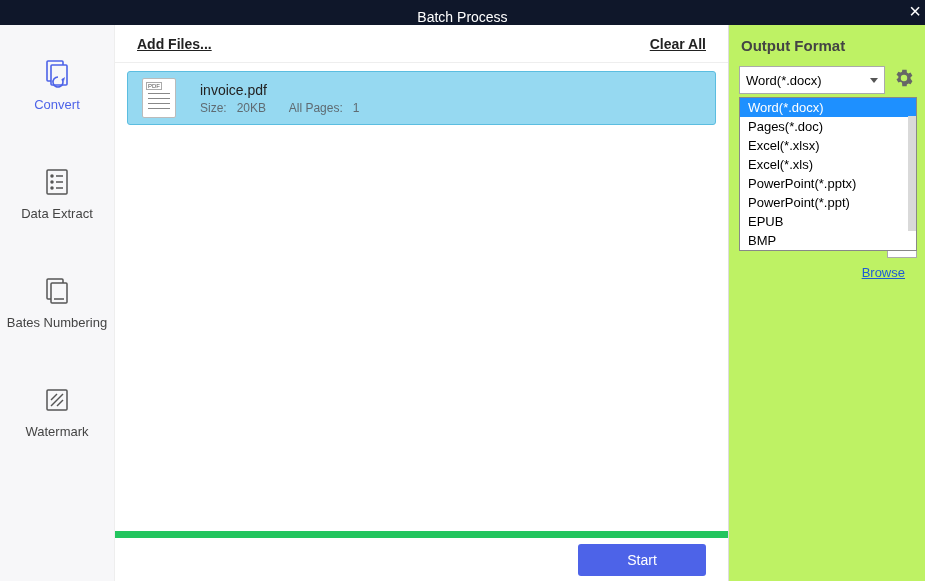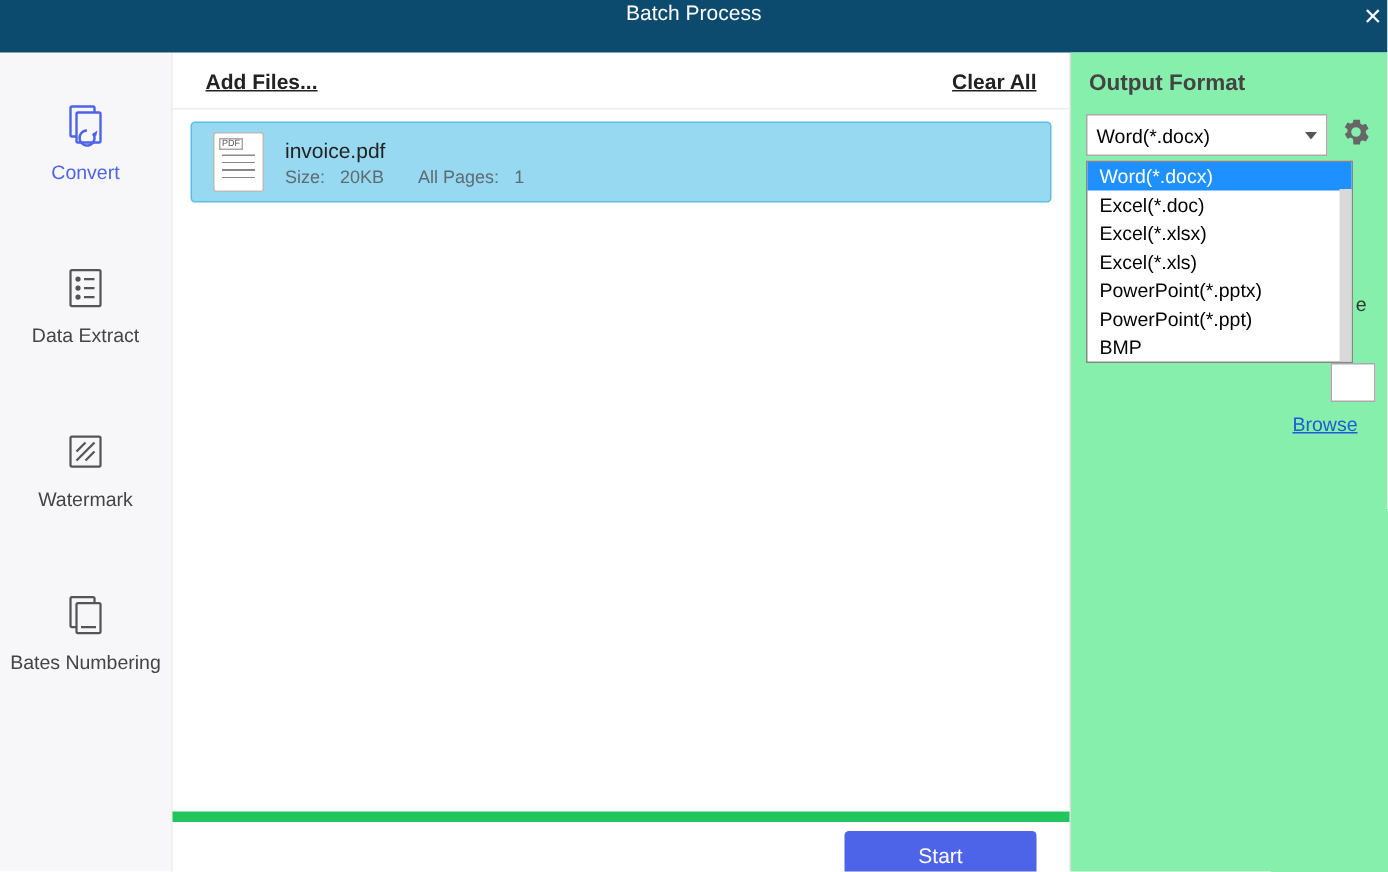--- a/index.html
+++ b/index.html
@@ -1,22 +1,22 @@
 <!DOCTYPE html>
 <html><head>
 <meta charset="utf-8">
 <style>
   * { box-sizing: border-box; margin: 0; padding: 0; font-family: "Segoe UI", Arial, sans-serif; }
   html, body { width: 925px; height: 581px; overflow: hidden; background: #fff; }
   .titlebar {
-    height: 35px;
-    background: #0c4a6e;
+    height: 25px;
+    background: #0f172a;
     color: #fff;
     display: flex;
-    align-items: flex-start;
+    align-items: flex-end;
     justify-content: center;
     position: relative;
     font-size: 14px;
   }
   .titlebar .close {
     position: absolute;
     right: 4px;
     top: 0;
     font-size: 20px;
     line-height: 22px;
@@ -65,21 +65,21 @@
   .toolbar a { color: #222; text-decoration: underline; font-weight: 600; cursor: pointer; }
   .filelist { flex: 1; padding: 8px 12px 0 12px; overflow: auto; }
   .file-row {
     background: #96d9f1;
     border: 1px solid #5bbde0;
     border-radius: 3px;
     height: 54px;
     display: flex;
     align-items: center;
     padding: 0 14px;
-    gap: 14px;
+    gap: 24px;
   }
   .file-thumb {
     width: 34px;
     height: 40px;
     background: #fff;
     border: 1px solid #bbb;
     border-radius: 2px;
     position: relative;
   }
   .file-thumb::before {
@@ -112,22 +112,22 @@
     width: 128px;
     height: 32px;
     background: #4d63e8;
     color: #fff;
     border: none;
     border-radius: 3px;
     font-size: 14px;
     cursor: pointer;
   }
   .rightpanel {
-    width: 211px;
-    background: #86efac;
+    width: 196px;
+    background: #bef264;
     position: relative;
   }
   .rp-title {
     font-size: 15px;
     font-weight: 600;
     color: #444;
     padding: 12px 0 12px 12px;
   }
   .rp-row {
     display: flex;
@@ -238,39 +238,39 @@
           <line x1="14" y1="15" x2="21" y2="15"></line>
           <circle cx="10" cy="21" r="1" fill="#555"></circle>
           <line x1="14" y1="21" x2="21" y2="21"></line>
         </svg>
       </div>
       <div>Data Extract</div>
     </div>
 
     <div class="side-item">
       <div class="ico">
+        <svg width="32" height="32" viewBox="0 0 32 32" fill="none" stroke="#555" stroke-width="1.5">
+          <rect x="6" y="4" width="16" height="20" rx="1"></rect>
+          <rect x="10" y="8" width="16" height="20" rx="1" fill="#f7f7f9"></rect>
+          <line x1="13" y1="24" x2="23" y2="24"></line>
+        </svg>
+      </div>
+      <div>Bates Numbering</div>
+    </div>
+
+    <div class="side-item">
+      <div class="ico">
         <svg width="28" height="28" viewBox="0 0 28 28" fill="none" stroke="#555" stroke-width="1.5">
           <rect x="4" y="4" width="20" height="20" rx="1"></rect>
           <line x1="8" y1="20" x2="20" y2="8"></line>
           <line x1="8" y1="14" x2="14" y2="8"></line>
           <line x1="14" y1="20" x2="20" y2="14"></line>
         </svg>
       </div>
       <div>Watermark</div>
-    </div>
-
-    <div class="side-item">
-      <div class="ico">
-        <svg width="32" height="32" viewBox="0 0 32 32" fill="none" stroke="#555" stroke-width="1.5">
-          <rect x="6" y="4" width="16" height="20" rx="1"></rect>
-          <rect x="10" y="8" width="16" height="20" rx="1" fill="#f7f7f9"></rect>
-          <line x1="13" y1="24" x2="23" y2="24"></line>
-        </svg>
-      </div>
-      <div>Bates Numbering</div>
     </div>
   </div>
 
   <div class="main">
     <div class="toolbar">
       <a>Add Files...</a>
       <a>Clear All</a>
     </div>
     <div class="filelist">
       <div class="file-row">
@@ -299,25 +299,26 @@
       <span class="gear">
         <svg width="22" height="22" viewBox="0 0 24 24" fill="#666">
           <path d="M19.14,12.94a7,7,0,0,0,0-1.88l2-1.55-2-3.46-2.35.94a7,7,0,0,0-1.63-.94L14.9,3H10.1l-.29,2.05a7,7,0,0,0-1.63.94L5.83,5.05l-2,3.46,2,1.55a7,7,0,0,0,0,1.88l-2,1.55,2,3.46,2.35-.94a7,7,0,0,0,1.63.94L10.1,21h4.8l.29-2.05a7,7,0,0,0,1.63-.94l2.35.94,2-3.46ZM12,15.5A3.5,3.5,0,1,1,15.5,12,3.5,3.5,0,0,1,12,15.5Z"></path>
         </svg>
       </span>
     </div>
 
     <div class="dropdown">
       <div class="dd-inner">
         <div class="opt sel">Word(*.docx)</div>
-        <div class="opt">Excel(*.doc)</div>
+        <div class="opt">Pages(*.doc)</div>
         <div class="opt">Excel(*.xlsx)</div>
         <div class="opt">Excel(*.xls)</div>
         <div class="opt">PowerPoint(*.pptx)</div>
         <div class="opt">PowerPoint(*.ppt)</div>
+        <div class="opt">EPUB</div>
         <div class="opt">BMP</div>
         <div class="dd-scroll"></div>
       </div>
     </div>
 
     <span class="truncated-e">e</span>
     <div class="folder-box"></div>
     <a class="browse-link">Browse</a>
   </div>
 

